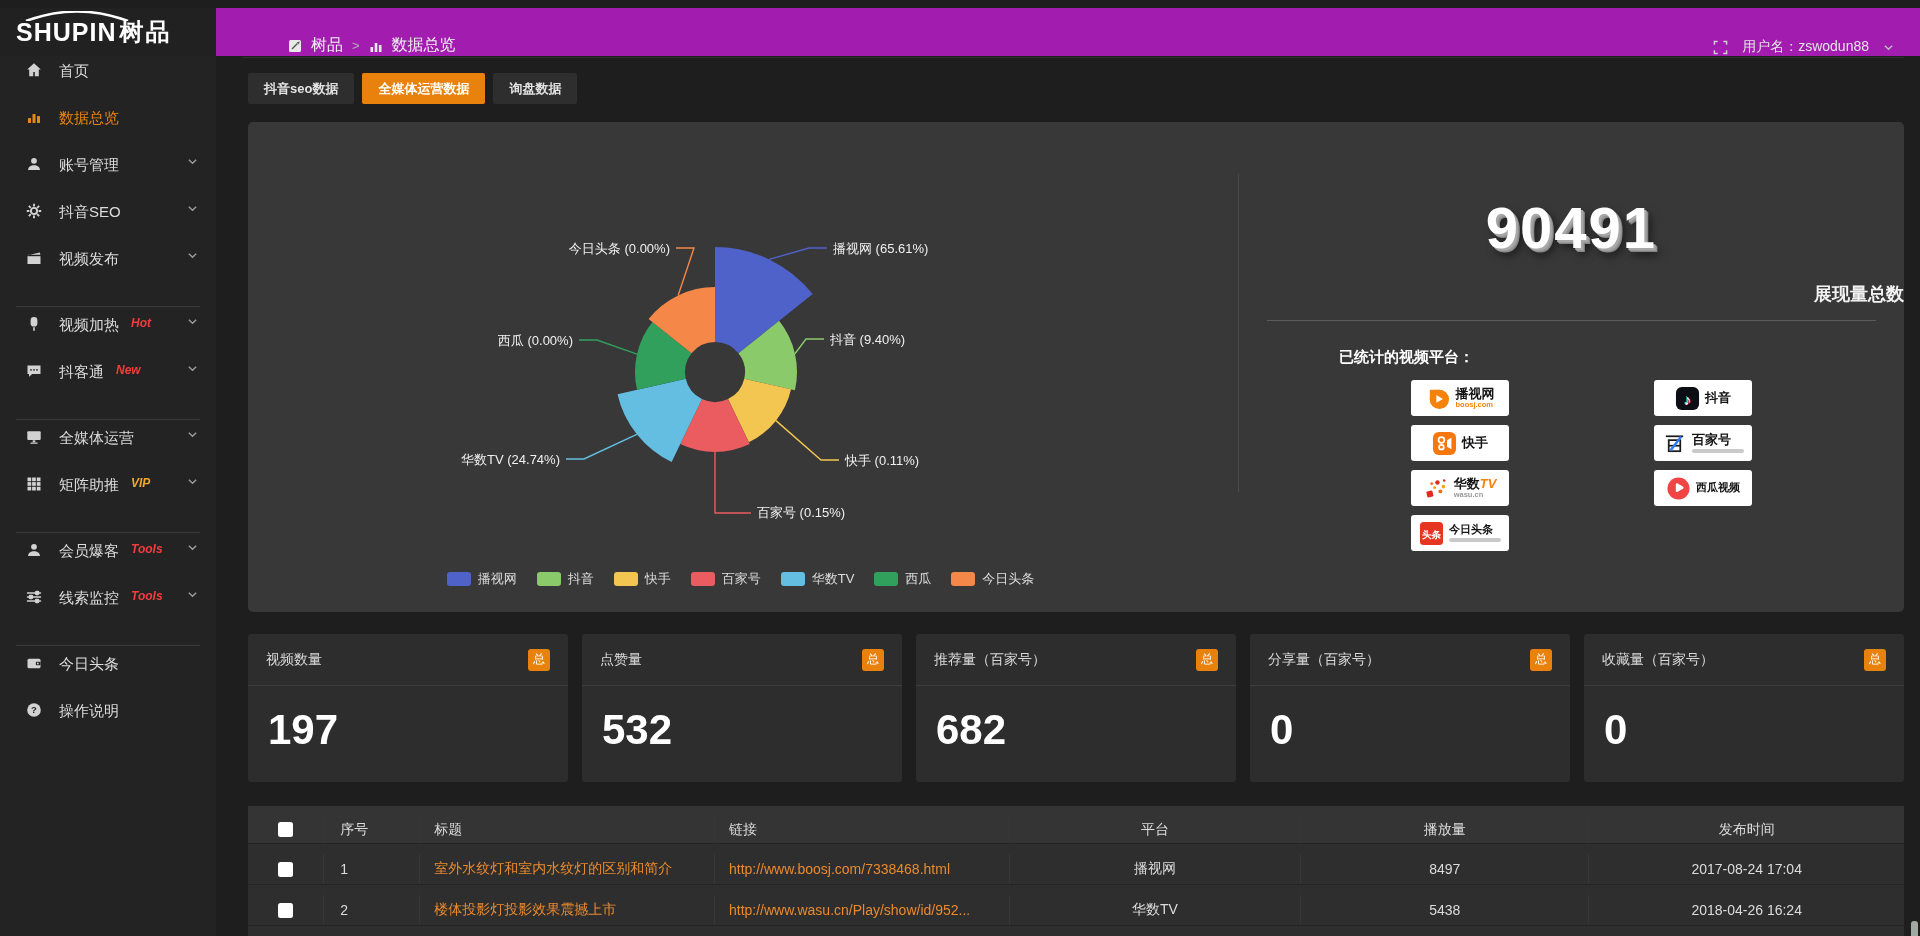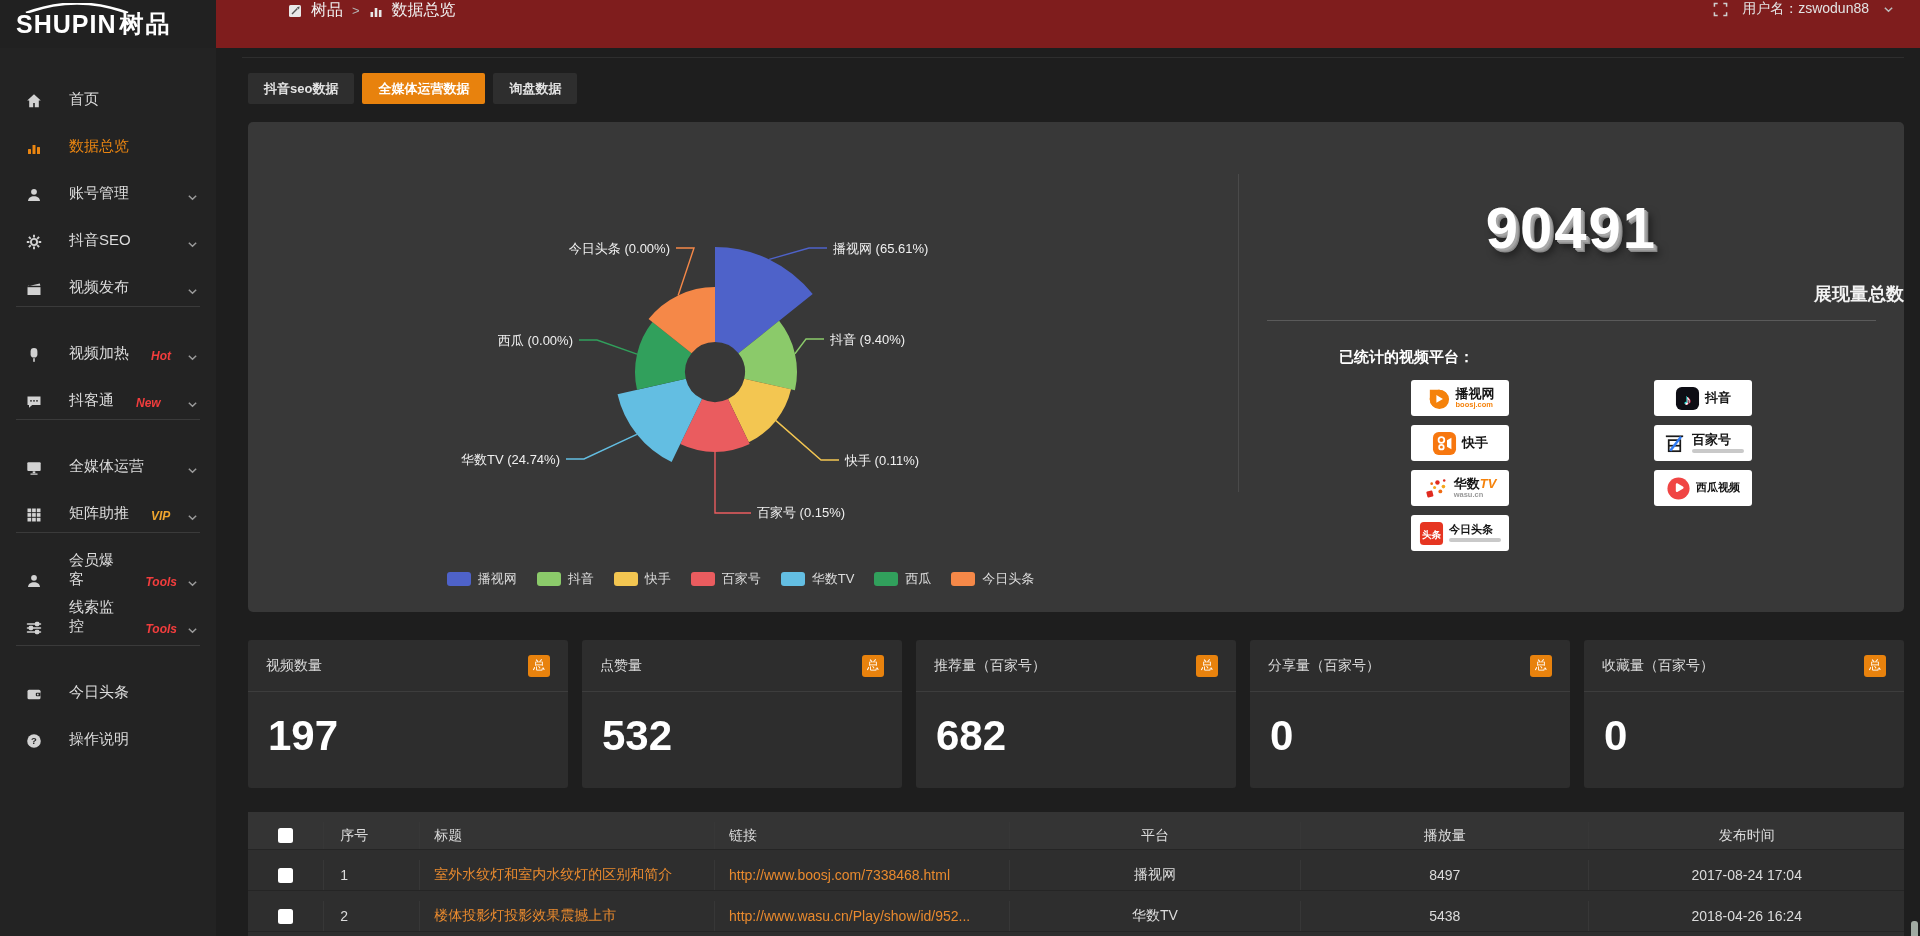--- a/index.html
+++ b/index.html
@@ -3,36 +3,36 @@
 <meta charset="utf-8">
 <style>
   * { box-sizing: border-box; }
   html,body { margin:0; padding:0; }
   body {
     width:1920px; height:936px; overflow:hidden; position:relative;
     background:#1e1e1e; color:#e5e5e5;
     font-family:"Liberation Sans","DejaVu Sans",sans-serif;
   }
   
-  .topbar { position:absolute; top:0; left:0; width:100%; height:48px; background:#7f1d1d; display:flex; align-items:flex-start; z-index:5; }
+  .topbar { position:absolute; top:8px; left:0; width:100%; height:48px; background:#a21caf; display:flex; align-items:flex-end; z-index:5; }
   .logo-area { width:216px; height:48px; background:#212121; display:flex; align-items:center; padding-left:16px; position:relative; flex:none; }
   .logo-arc { position:absolute; left:22px; top:3px; }
   .logo-en { font-weight:800; font-size:25px; letter-spacing:1px; color:#fff; }
   .logo-cn { font-weight:800; font-size:24px; color:#fff; margin-left:3px; letter-spacing:2px; }
   .breadcrumb { display:flex; align-items:center; gap:9px; margin-left:72px; font-size:16px; color:#f0f0f0; }
   .crumb { cursor:pointer; }
   .crumb-sep { color:#b5b5b5; font-size:13px; }
   .crumb-ic { display:flex; align-items:center; }
   .topbar-right { margin-left:auto; display:flex; align-items:center; gap:14px; padding-right:26px; font-size:14px; color:#e3e3e3; }
   .fs-ic { display:flex; color:#cfcfcf; cursor:pointer; }
   .username { cursor:pointer; }
   .chev { display:flex; color:#bdbdbd; cursor:pointer; }
   
   .sidebar { position:absolute; top:48px; left:0; width:216px; bottom:0; background:#232323; padding-top:14px; }
-  .side-item { height:47px; display:flex; align-items:flex-end; padding:0 18px 0 26px; cursor:pointer; color:#dcdcdc; font-size:15px;gap:10px; }
+  .side-item { height:47px; display:flex; align-items:flex-start; padding:0 18px 0 26px; cursor:pointer; color:#dcdcdc; font-size:15px; }
   .side-item .ic { width:17px; margin-right:16px; color:#d2d2d2; display:flex; flex:none; }
   .side-item.active { color:#ea8511; }
   .side-item.active .ic { color:#ea8511; }
   .side-tag { font-style:italic; font-weight:bold; font-size:12px; margin-left:12px; }
   .tag-hot { color:#f23d3d; }
   .tag-vip { color:#f0a62f; }
   .side-chevron { margin-left:auto; color:#9a9a9a; display:flex; }
   .side-divider { height:1px; background:#3a3a3a; margin:9px 16px; }
   
   .main { position:absolute; left:216px; top:48px; right:0; bottom:0; padding:0 16px 0 32px; }
@@ -60,21 +60,21 @@
   .pf-logo { display:flex; flex:none; }
   .pf-text { display:flex; flex-direction:column; align-items:flex-start; line-height:1.05; }
   .pf-name { color:#141414; font-weight:bold; font-size:13px; white-space:nowrap; }
   .pf-name.small { font-size:11px; }
   .pf-name .tv { color:#f5820b; font-style:italic; }
   .pf-sub { font-size:7.5px; color:#f5820b; font-weight:bold; }
   .pf-sub.gray { color:#999; }
   .pf-blur { width:52px; height:4px; background:#c9c9c9; border-radius:2px; margin-top:3px; }
   .pie-label { font-size:13px; fill:#f0f0f0; }
   
-  .cards { display:flex; gap:14px; margin-top:28px; }
+  .cards { display:flex; gap:14px; margin-top:22px; }
   .card { flex:1; height:148px; background:#2d2d2d; border-radius:3px; }
   .card-head { height:52px; display:flex; align-items:center; justify-content:space-between; padding:0 18px; border-bottom:1px solid #3d3d3d; }
   .card-title { font-size:14px; color:#dadada; }
   .card-badge { width:22px; height:22px; background:#e8820d; color:#fff; font-size:12px; border-radius:3px; display:flex; align-items:center; justify-content:center; }
   .card-value { padding:20px 20px 0; font-size:42px; font-weight:bold; color:#fff; }
   
   .vtable { margin-top:24px; background:#2e2e2e; }
   .tr { display:flex; border-bottom:1px solid #252525; }
   .tr.th { background:#343434; height:38px; }
   .tr.row { height:41px; background:#2e2e2e; }

